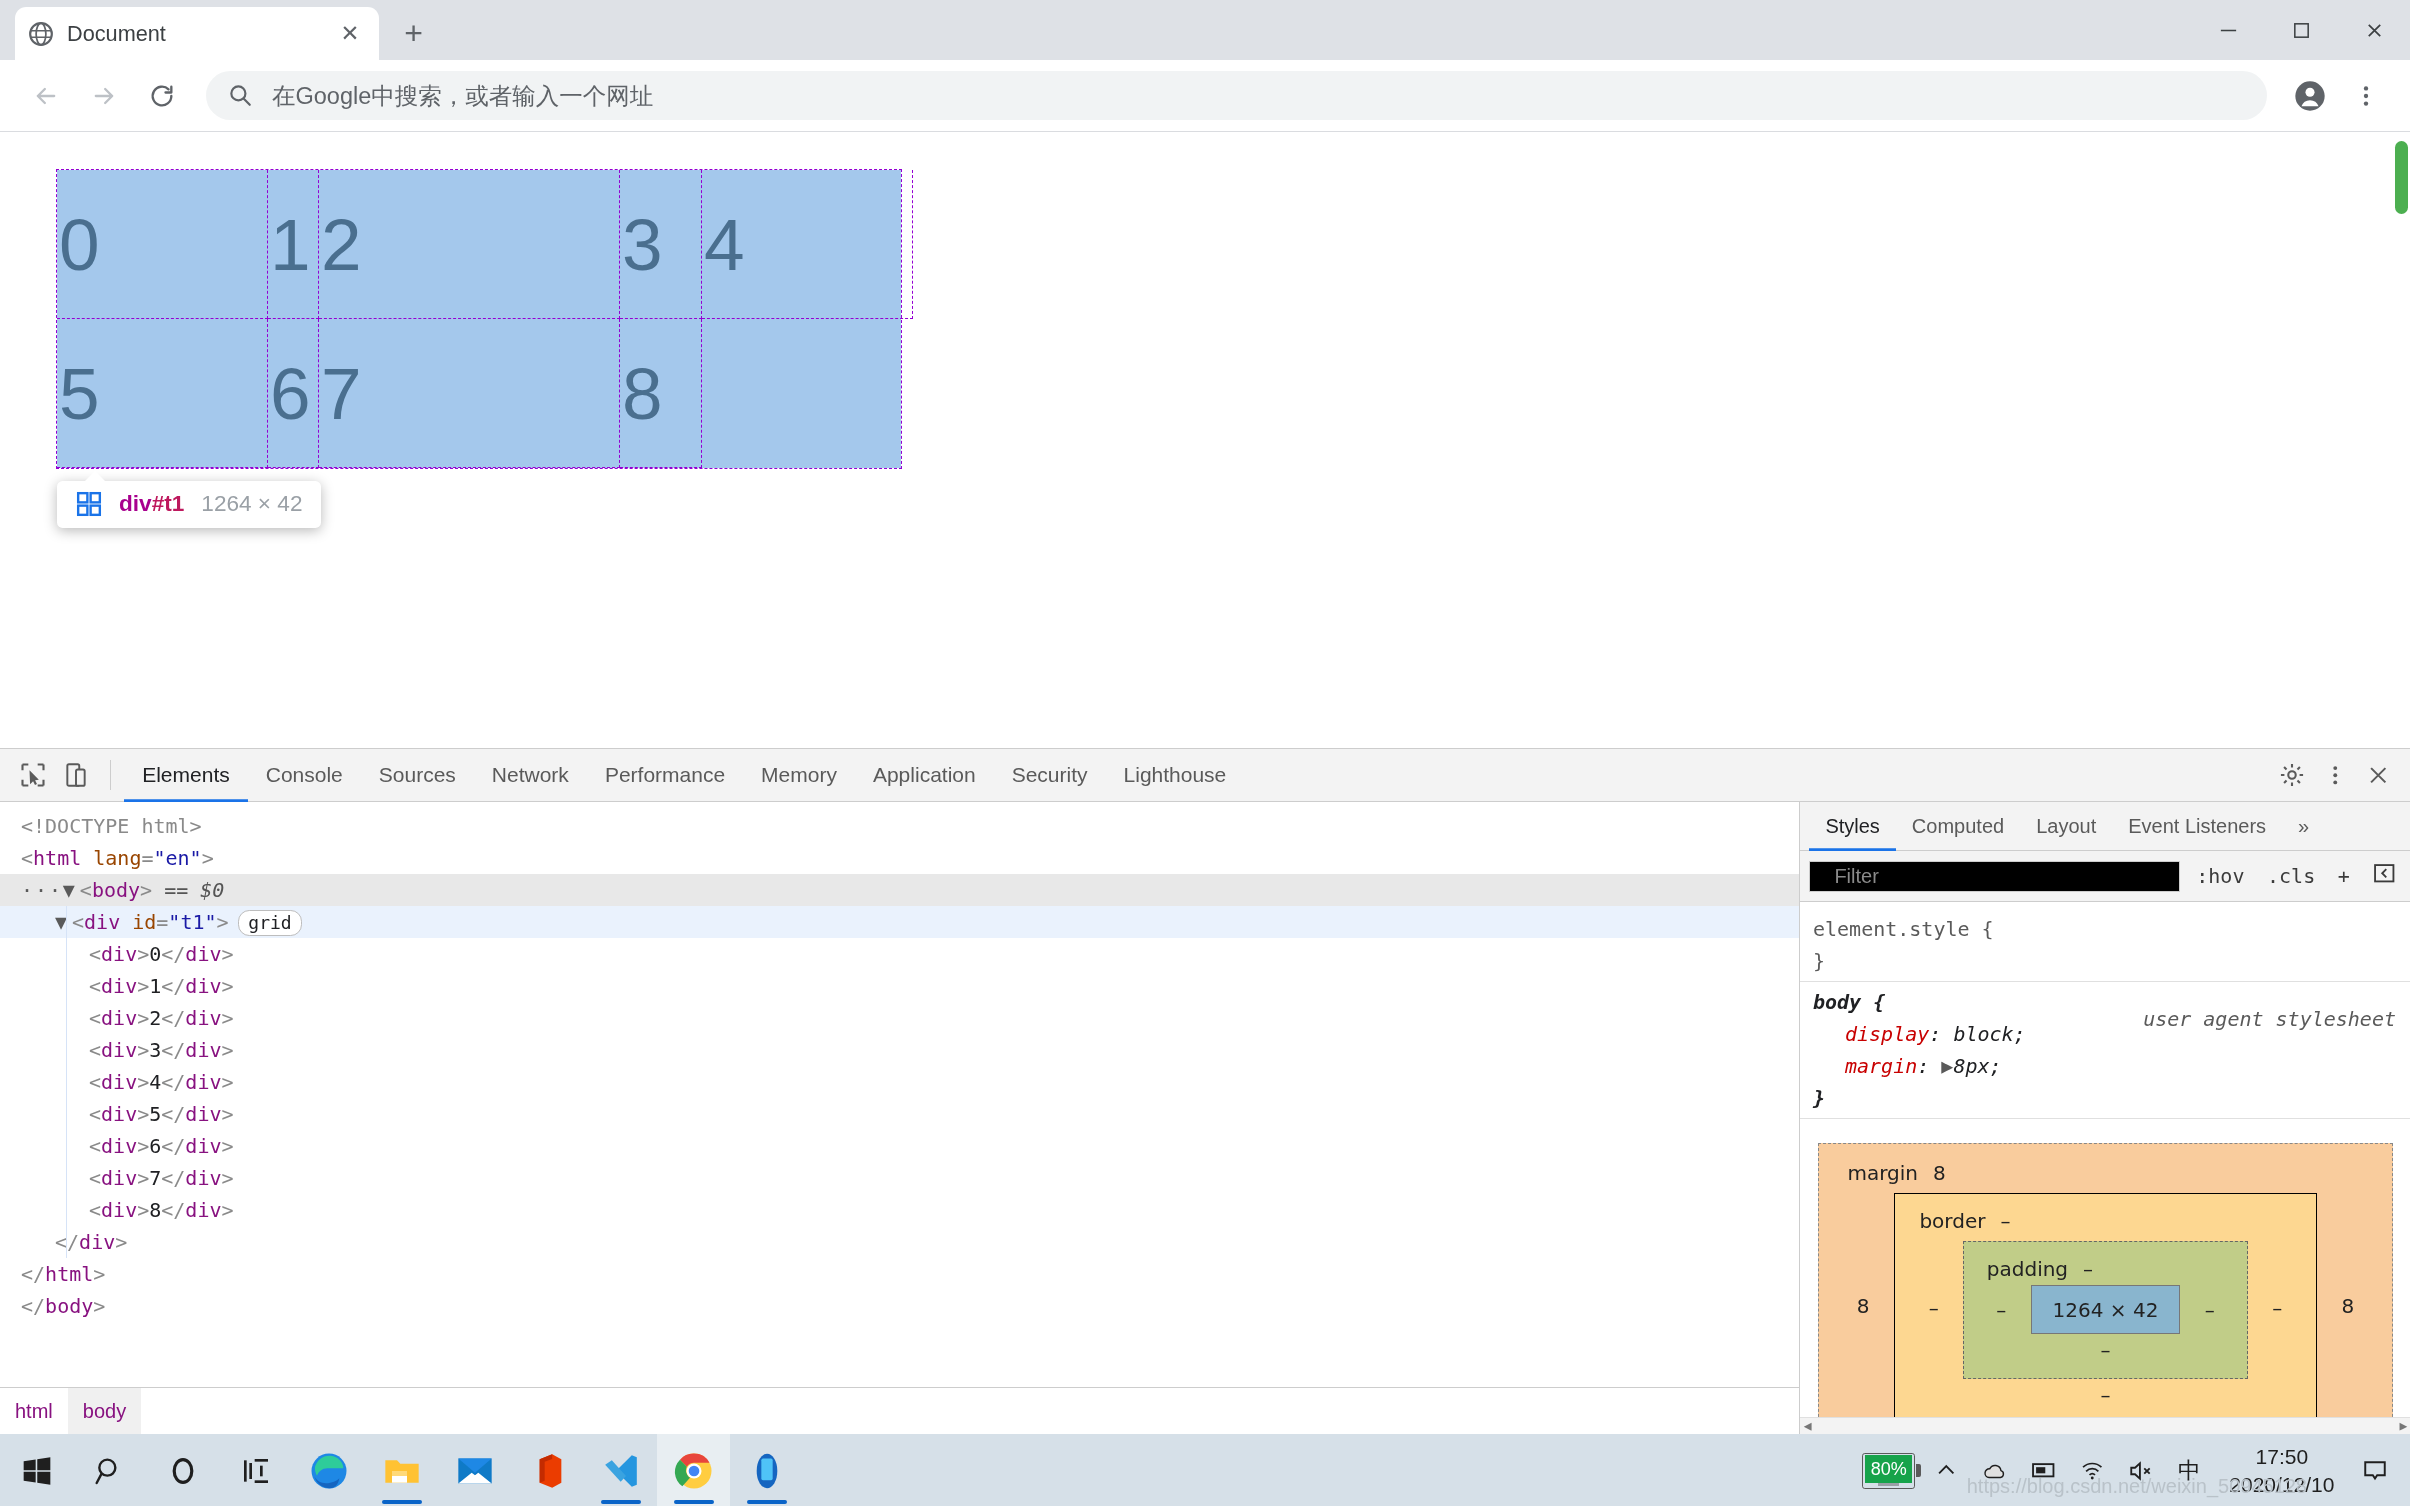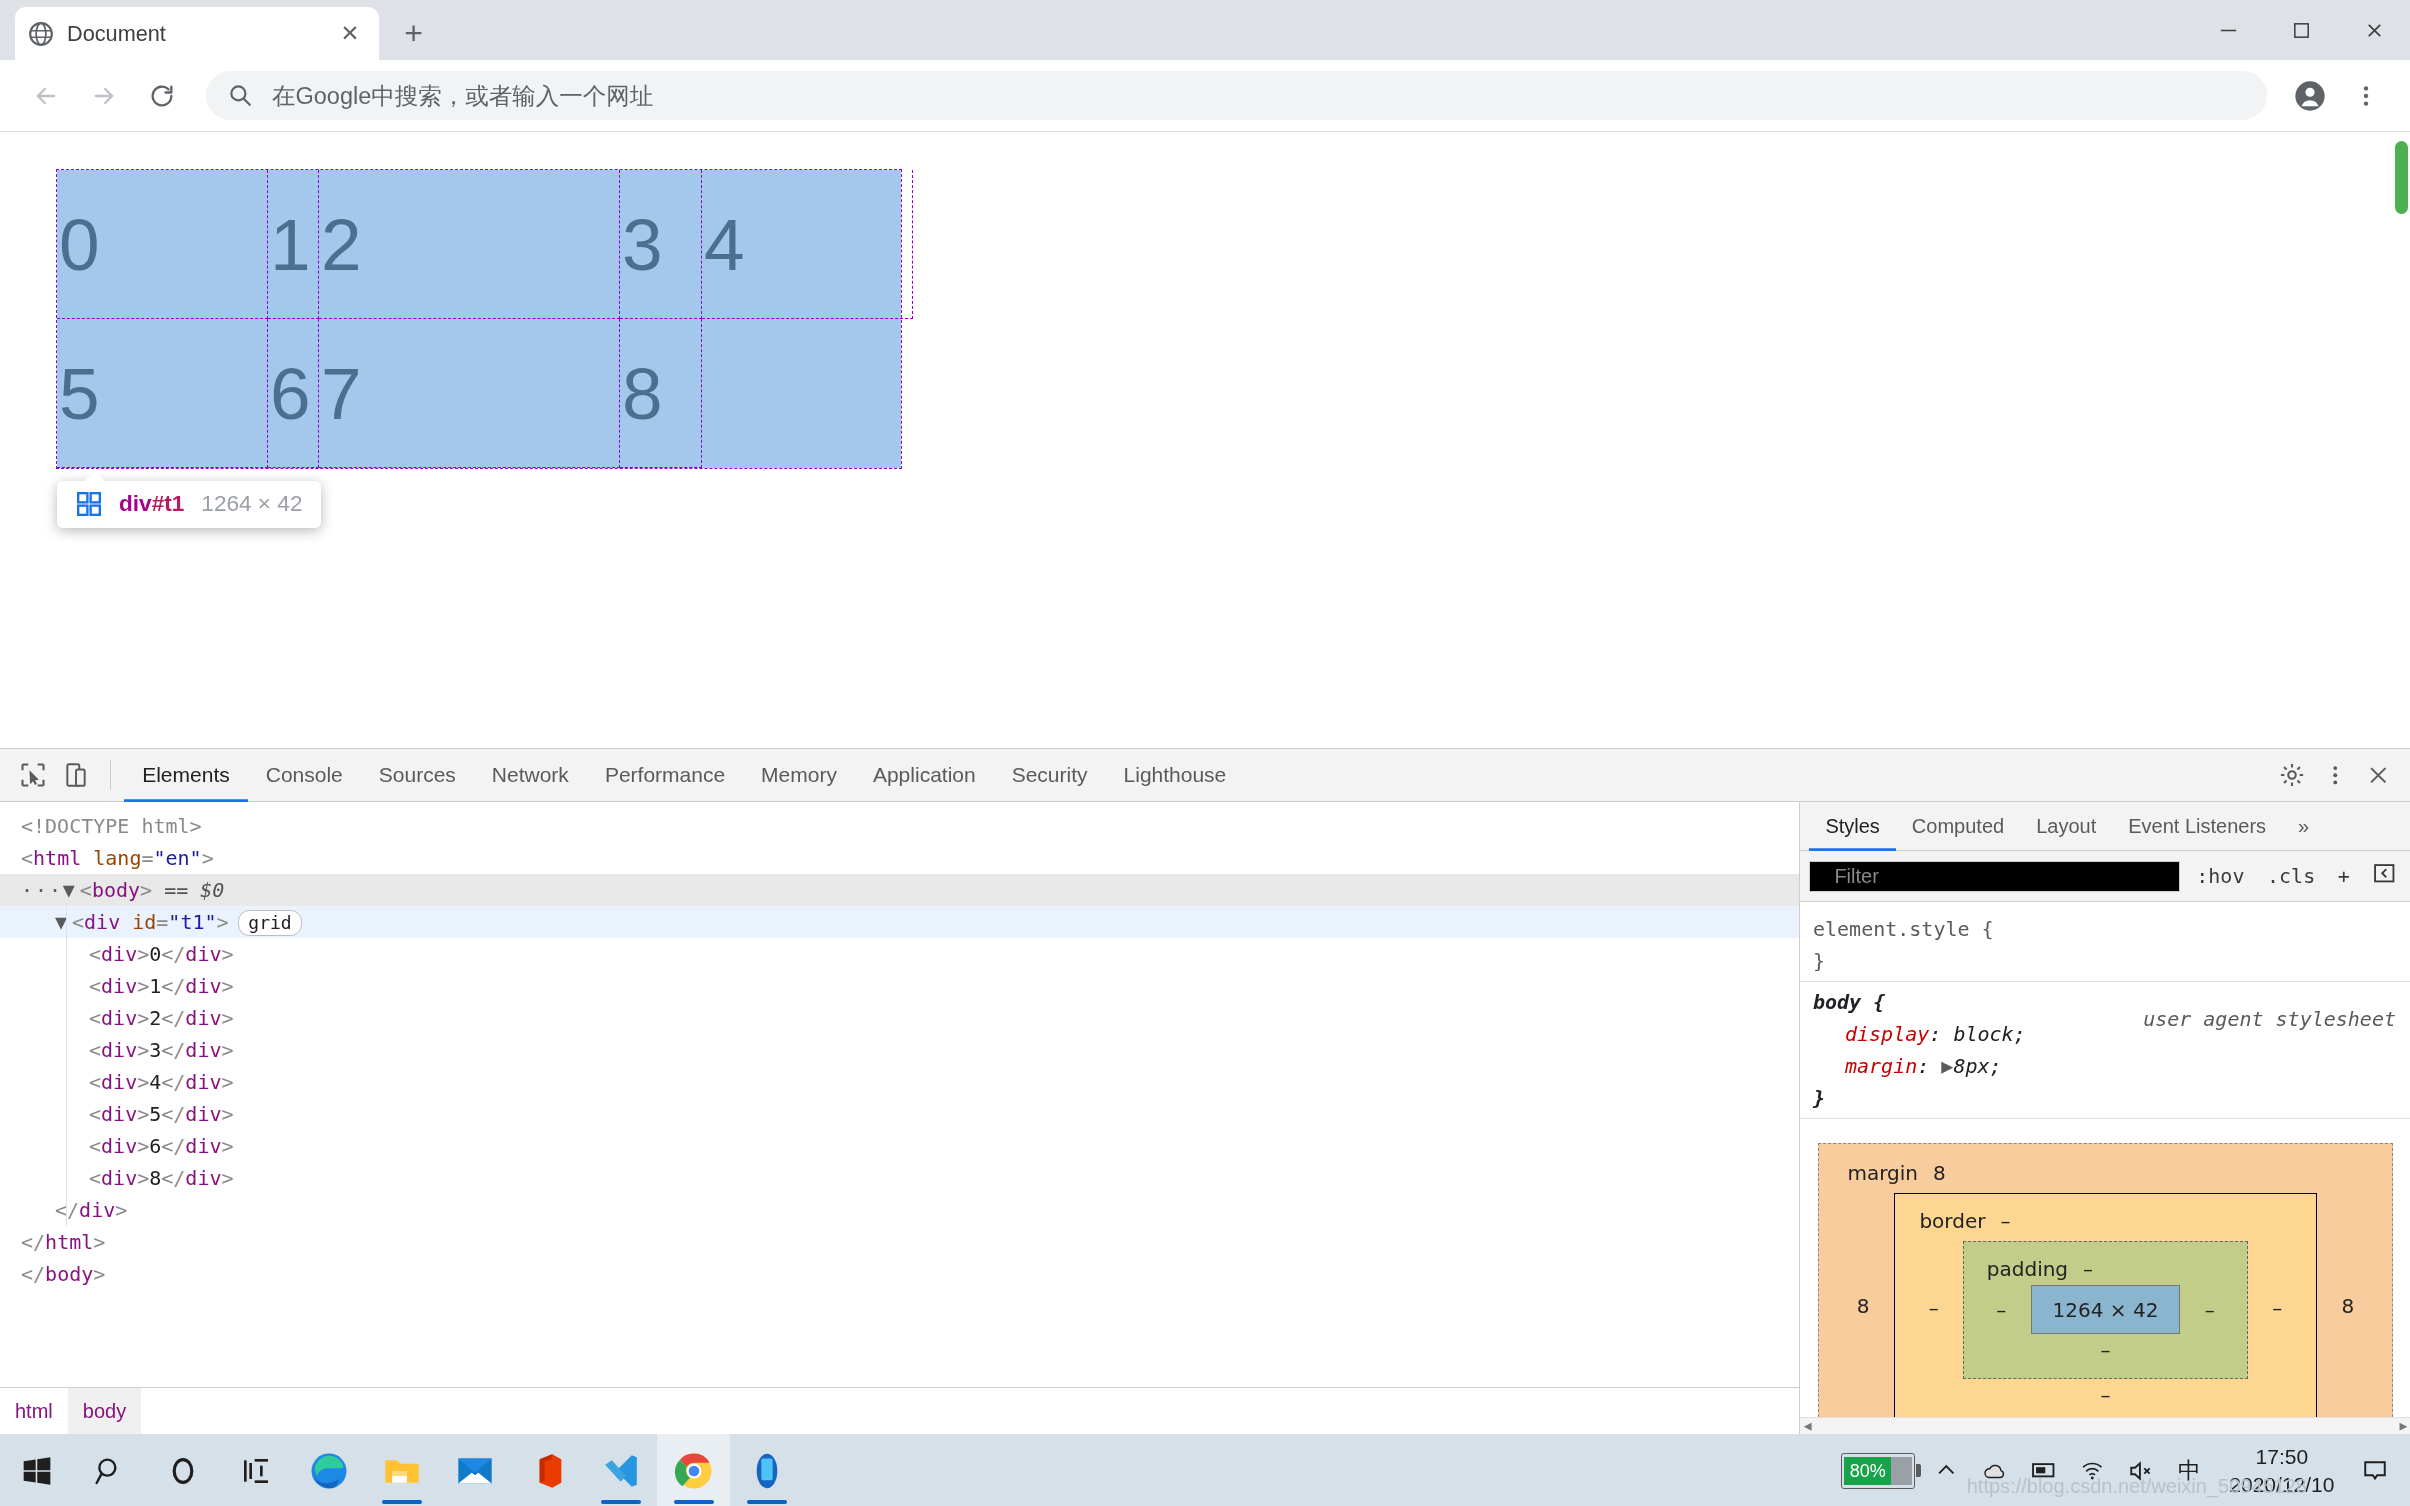--- a/index.html
+++ b/index.html
@@ -285,21 +285,21 @@
     display: flex; align-items: center; justify-content: center;
   }
   .tb-item.active { background: rgba(255,255,255,.45); }
   .tb-item .underline {
     position: absolute; bottom: 2.8px; left: 17px; width: 40px; height: 3.8px;
     background: #0a64c8; border-radius: 1.9px;
   }
   .tb-right { margin-left: auto; display: flex; align-items: center; gap: 5.6px; padding-right: 15px; }
   .battery {
     display: flex; align-items: center; border: 1.9px solid #5a5a5a; border-radius: 2.8px;
-    height: 36px; padding: 1.9px; position: relative; margin-right: 3.8px;
+    height: 36px; padding: 1.9px; position: relative; margin-right: 3.8px; flex-direction: column;
   }
   .battery::after {
     content:""; position:absolute; right:-6.6px; top:10.4px; width:4.7px;height:13px;background:#5a5a5a;border-radius:0 1.9px 1.9px 0;
   }
   .battery .fill { background: #16a34a; color:#fff; font-size:18px; padding: 0 5.6px; line-height:28px; }
   .battery .rest { width: 21px; height: 28px; background: #9aa0a6; }
   .tb-ico { width: 43px; height: 43px; display:flex;align-items:center;justify-content:center; color:#1f1f1f; font-size:22.6px;}
   .tb-clock { text-align: center; font-size: 21px; color: #1f1f1f; line-height: 28px; padding: 0 13px; }
   .watermark {
     position: absolute; right: 104px; bottom: 9.4px;
@@ -486,20 +486,21 @@
 
           <div class="dom-line sel-div indent1"><div class="indent-guide"></div><span class="caret">▼</span><span class="punc">&lt;</span><span class="tag">div</span> <span class="attr">id</span><span class="punc">=</span><span class="val">"t1"</span><span class="punc">&gt;</span><span class="badge-grid">grid</span></div>
 
           <div class="dom-line indent2"><div class="indent-guide"></div><span class="punc">&lt;</span><span class="tag">div</span><span class="punc">&gt;</span><span class="txt">0</span><span class="punc">&lt;/</span><span class="tag">div</span><span class="punc">&gt;</span></div>
           <div class="dom-line indent2"><div class="indent-guide"></div><span class="punc">&lt;</span><span class="tag">div</span><span class="punc">&gt;</span><span class="txt">1</span><span class="punc">&lt;/</span><span class="tag">div</span><span class="punc">&gt;</span></div>
           <div class="dom-line indent2"><div class="indent-guide"></div><span class="punc">&lt;</span><span class="tag">div</span><span class="punc">&gt;</span><span class="txt">2</span><span class="punc">&lt;/</span><span class="tag">div</span><span class="punc">&gt;</span></div>
           <div class="dom-line indent2"><div class="indent-guide"></div><span class="punc">&lt;</span><span class="tag">div</span><span class="punc">&gt;</span><span class="txt">3</span><span class="punc">&lt;/</span><span class="tag">div</span><span class="punc">&gt;</span></div>
           <div class="dom-line indent2"><div class="indent-guide"></div><span class="punc">&lt;</span><span class="tag">div</span><span class="punc">&gt;</span><span class="txt">4</span><span class="punc">&lt;/</span><span class="tag">div</span><span class="punc">&gt;</span></div>
           <div class="dom-line indent2"><div class="indent-guide"></div><span class="punc">&lt;</span><span class="tag">div</span><span class="punc">&gt;</span><span class="txt">5</span><span class="punc">&lt;/</span><span class="tag">div</span><span class="punc">&gt;</span></div>
           <div class="dom-line indent2"><div class="indent-guide"></div><span class="punc">&lt;</span><span class="tag">div</span><span class="punc">&gt;</span><span class="txt">6</span><span class="punc">&lt;/</span><span class="tag">div</span><span class="punc">&gt;</span></div>
+          <div class="dom-line indent2"><div class="indent-guide"></div><span class="punc">&lt;</span><span class="tag">div</span><span class="punc">&gt;</span><span class="txt">7</span><span class="punc">&lt;/</span><span class="tag">div</span><span class="punc">&gt;</span></div>
           <div class="dom-line indent2"><div class="indent-guide"></div><span class="punc">&lt;</span><span class="tag">div</span><span class="punc">&gt;</span><span class="txt">8</span><span class="punc">&lt;/</span><span class="tag">div</span><span class="punc">&gt;</span></div>
 
           <div class="dom-line indent1"><div class="indent-guide"></div><span class="punc">&lt;/</span><span class="tag">div</span><span class="punc">&gt;</span></div>
           <div class="dom-line"><span class="punc">&lt;/</span><span class="tag">html</span><span class="punc">&gt;</span></div>
           <div class="dom-line"><span class="punc">&lt;/</span><span class="tag">body</span><span class="punc">&gt;</span></div>
         </div>
 
         <div class="breadcrumb">
           <div class="crumb">html</div>
           <div class="crumb active">body</div>

